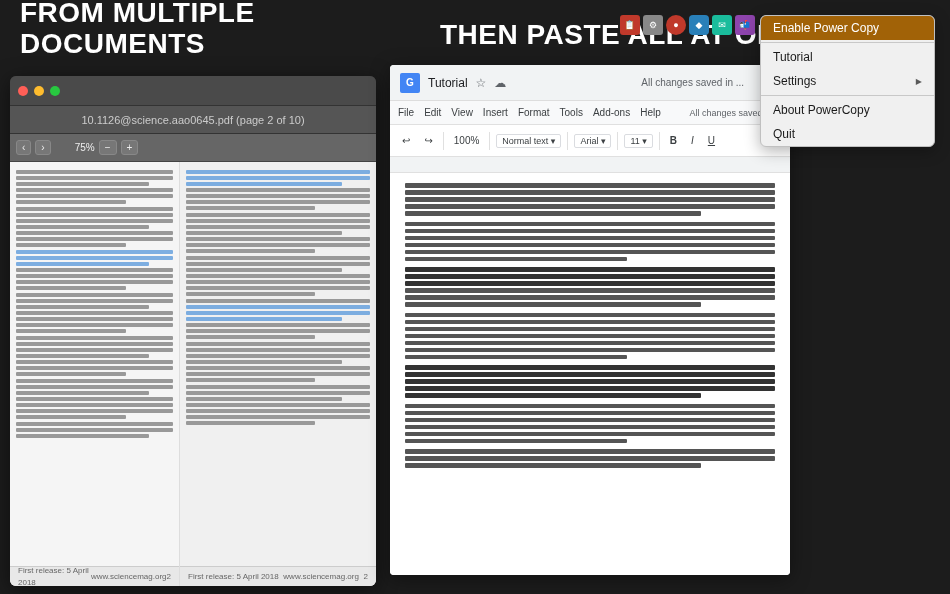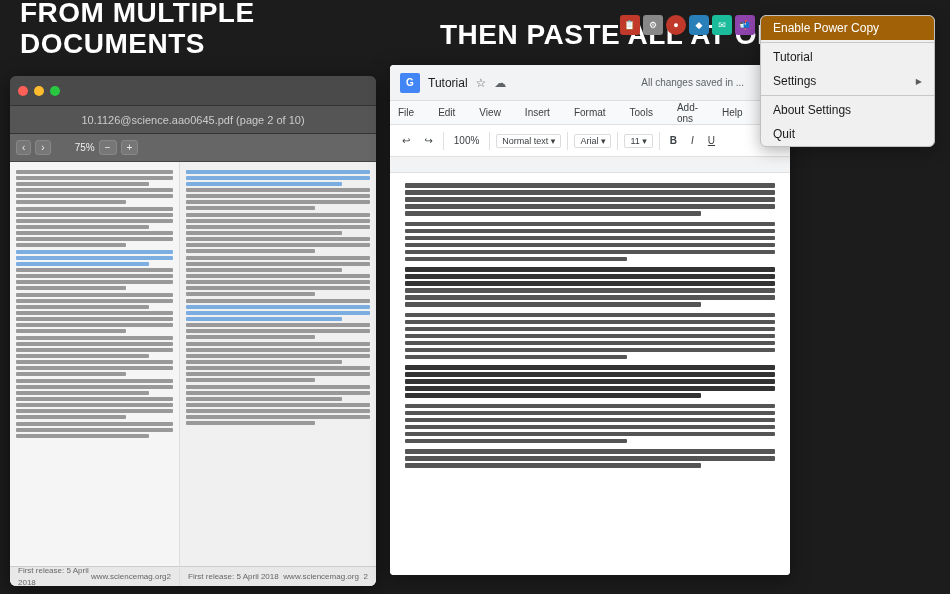--- a/index.html
+++ b/index.html
@@ -224,21 +224,21 @@
       color: #5f6368;
       margin-left: auto;
     }
 
     .docs-menu-bar {
       background: #f8f9fa;
       height: 24px;
       display: flex;
       align-items: center;
       padding: 0 8px;
-      gap: 24px;
+      gap: 10px;
       border-bottom: 1px solid #e0e0e0;
     }
     .docs-menu-item {
       font-size: 10px;
       color: #3c4043;
       cursor: pointer;
     }
 
     .docs-format-bar {
       background: #fff;
@@ -625,18 +625,18 @@
   </div>
   <div class="context-menu-separator"></div>
   <div class="context-menu-item">
     <span>Tutorial</span>
   </div>
   <div class="context-menu-item has-arrow">
     <span>Settings</span>
   </div>
   <div class="context-menu-separator"></div>
   <div class="context-menu-item">
-    <span>About Settings</span>
+    <span>About PowerCopy</span>
   </div>
   <div class="context-menu-item">
     <span>Quit</span>
   </div>
 </div>
 
 </body></html>

